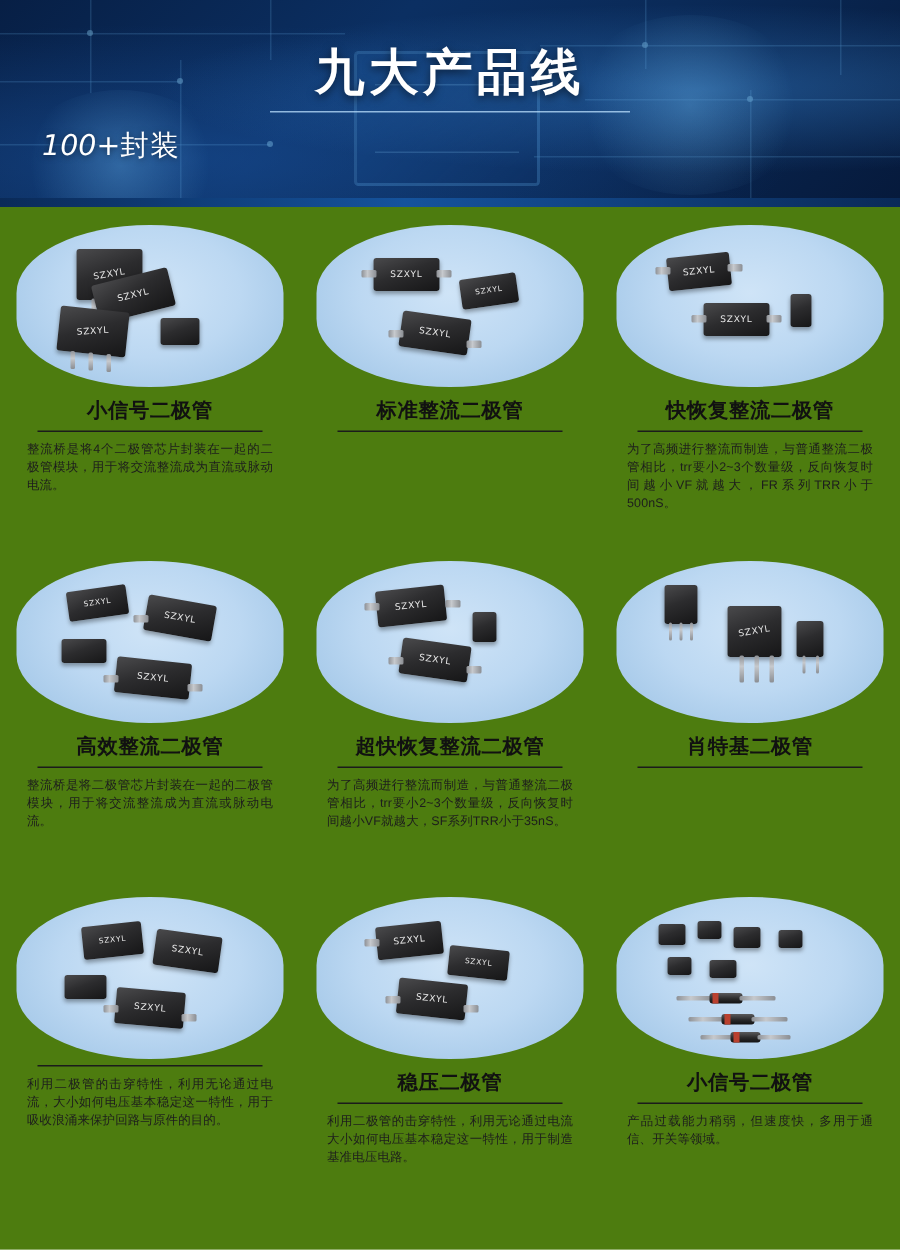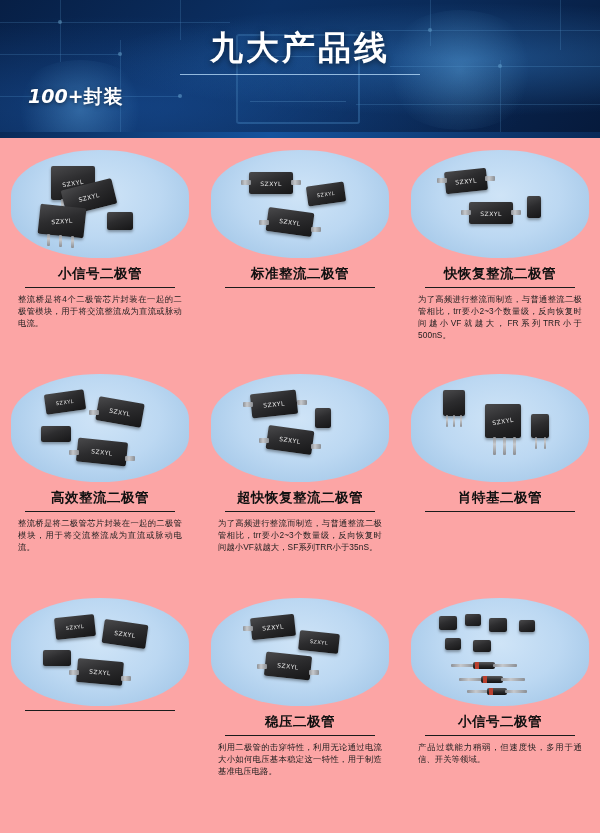--- a/index.html
+++ b/index.html
@@ -11,21 +11,21 @@
     height: 833px;
     background: #ffffff;
     font-family: "Liberation Sans", sans-serif;
     overflow: hidden;
   }
 
   .page {
     position: relative;
     width: 600px;
     height: 833px;
-    background: #fca5a5;
+    background: #4d7c0f;
     box-sizing: border-box;
   }
 
   
   .header {
     position: relative;
     width: 600px;
     height: 132px;
     background:
       radial-gradient(ellipse at 78% 45%, rgba(60,140,220,0.40) 0%, rgba(10,40,90,0.0) 55%),
@@ -100,21 +100,21 @@
     top: 74px;
     height: 1px;
     background: rgba(190,225,255,0.75);
   }
   .header-sub {
     position: absolute;
     left: 28px;
     top: 84px;
     color: #ffffff;
     font-size: 19px;
-    font-weight: bold;
+    font-weight: normal;
     letter-spacing: 1px;
     text-shadow: 0 1px 4px rgba(0,0,0,0.5);
   }
   .header-sub .num {
     font-family: "DejaVu Sans", sans-serif;
     font-style: italic;
     letter-spacing: 0;
   }
 
   .blue-band {
@@ -383,20 +383,21 @@
             <div class="lbl">SZXYL</div>
           </div>
         <div class="pkg flat" style="left:32px;top:52px;width:28px;height:16px;"></div>
         <div class="pkg flat" style="left:66px;top:62px;width:46px;height:24px;transform:rotate(5deg);">
             <div class="lbl">SZXYL</div>
           </div>
         <div class="lead" style="left:58px;top:72px;width:10px;height:5px;"></div>
         <div class="lead" style="left:110px;top:78px;width:10px;height:5px;"></div>
       </div>
       <div class="cap-rule"></div>
+      <div class="cap-body">利用二极管的击穿特性，利用无论通过电流，大小如何电压基本稳定这一特性，用于吸收浪涌来保护回路与原件的目的。</div>
     </div>
 
     <div class="cell">
       <div class="photo">
         <div class="pkg flat" style="left:40px;top:18px;width:44px;height:22px;transform:rotate(-6deg);">
             <div class="lbl">SZXYL</div>
           </div>
         <div class="lead" style="left:32px;top:28px;width:10px;height:5px;"></div>
         <div class="pkg flat" style="left:88px;top:34px;width:40px;height:20px;transform:rotate(6deg);">
             <div class="lbl" style="font-size:5px;">SZXYL</div>

